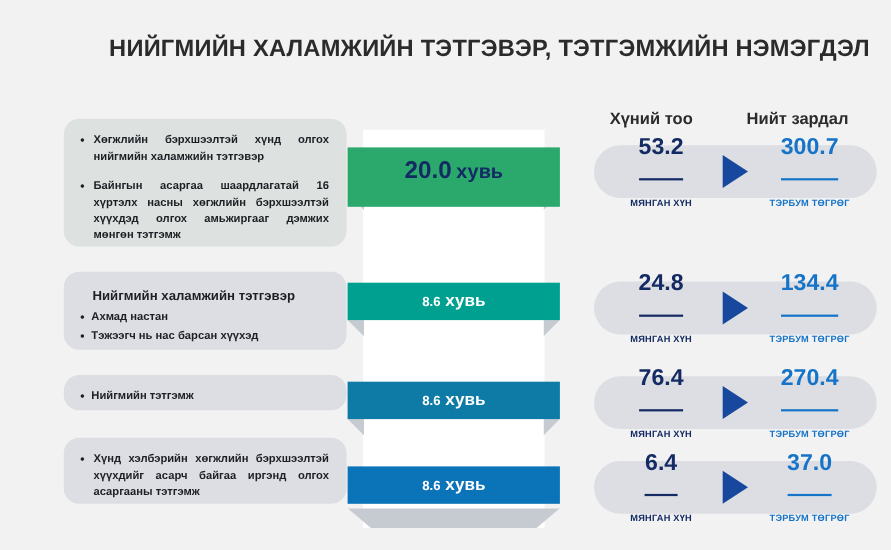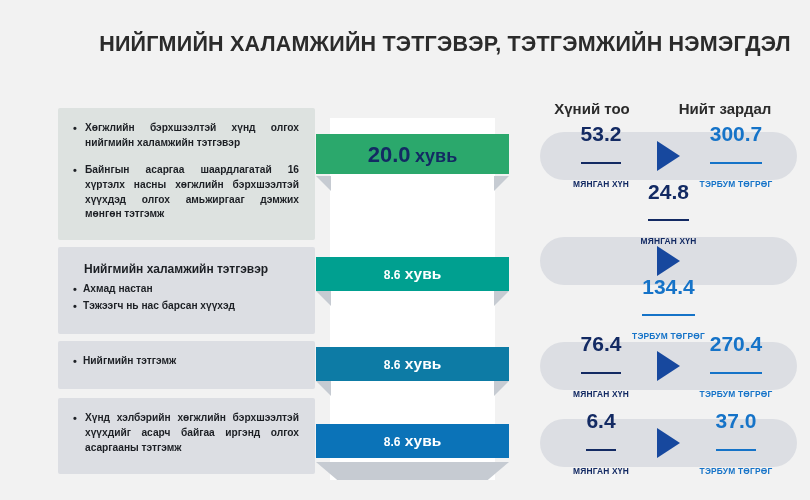--- a/index.html
+++ b/index.html
@@ -29,23 +29,23 @@
     white-space: nowrap;
     padding-left: 40px;
   }
 
   
   .card {
     position: absolute;
     left: 58px;
     width: 257px;
     background: #dcdee3;
-    border-radius: 2px;
+    border-radius: 14px;
     box-sizing: border-box;
-    padding: 13px 16px 18px 14px;
+    padding: 13px 16px 2px 14px;
     color: #1c1f24;
   }
   .card.tinted { background: #dde2e0; }
 
   .card ul {
     margin: 0;
     padding: 0;
     list-style: none;
   }
   .card li {
@@ -105,21 +105,21 @@
     color: #ffffff;
     font-size: 15.5px;
     font-weight: bold;
     z-index: 3;
   }
   .ribbon .value {
     font-size: 12px;
     font-weight: bold;
   }
   .ribbon.big {
-    height: 40px;
+    height: 54px;
     line-height: 42px;
     color: #132a63;
   }
   .ribbon.big .value { font-size: 22px; }
   .ribbon.big .unit { font-size: 18px; }
 
   
   .fold {
     position: absolute;
     width: 15px;
@@ -169,21 +169,21 @@
     width: 257px;
     height: 48px;
     background: #dcdee3;
     border-radius: 24px;
     display: flex;
     align-items: center;
     justify-content: center;
     box-sizing: border-box;
   }
   #pill-1 { top: 132px; }
-  #pill-2 { top: 237px; flex-direction: column; }
+  #pill-2 { top: 256px; }
   #pill-3 { top: 342px; }
   #pill-4 { top: 419px; }
 
   .stat-side {
     display: flex;
     flex-direction: column;
     align-items: center;
     justify-content: center;
     width: 104px;
   }

